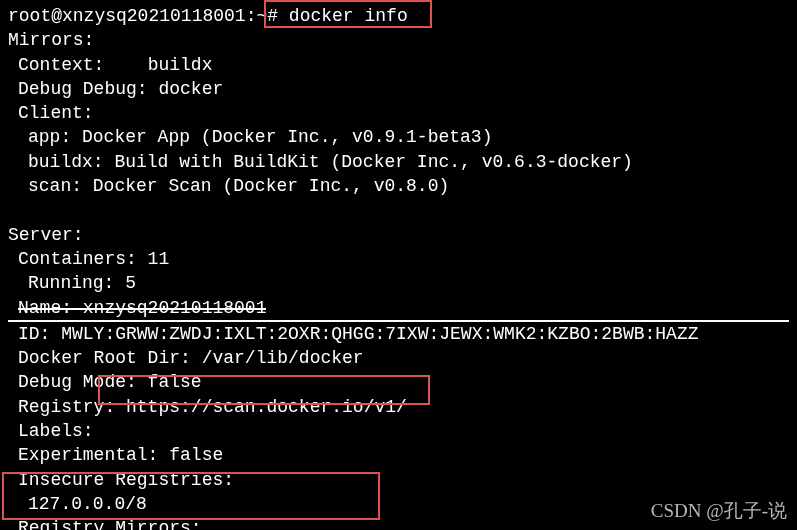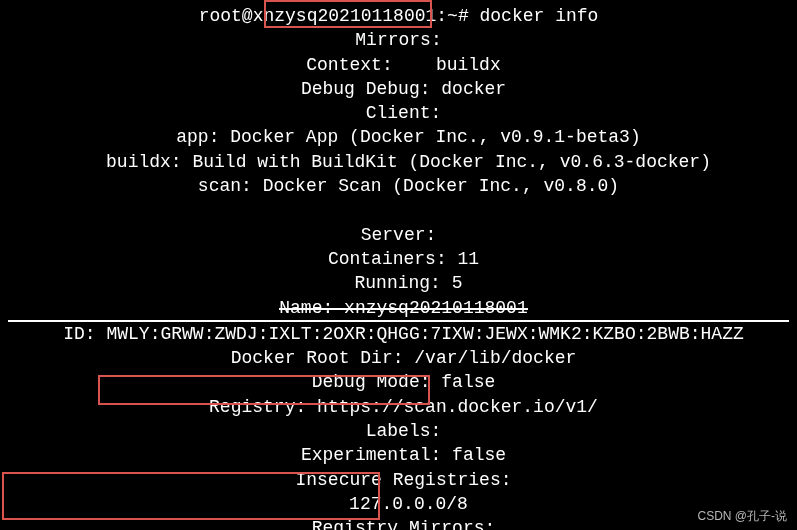--- a/index.html
+++ b/index.html
@@ -1,15 +1,15 @@
 <!DOCTYPE html>
 <html><head>
   <meta charset="utf-8">
   <style>
-    * { margin: 0; padding: 0; box-sizing: border-box; text-align: center; }
+    * { margin: 0; padding: 0; box-sizing: border-box; }
     body {
       background: #000;
       color: #fff;
       font-family: 'Courier New', Consolas, monospace;
       font-size: 18px;
       line-height: 1.35;
       padding: 4px 8px;
       width: 797px;
       height: 530px;
       position: relative;
@@ -41,22 +41,22 @@
       pointer-events: none;
     }
     .hb1 { top: 0px; left: 264px; width: 168px; height: 28px; }
     .hb2 { top: 375px; left: 98px; width: 332px; height: 30px; }
     .hb3 { top: 472px; left: 2px; width: 378px; height: 48px; }
     .watermark {
       position: absolute;
       bottom: 6px;
       right: 10px;
       color: #b8b8b8;
-      font-family: Liberation Sans, sans-serif;
-      font-size: 12px;
+      font-family: Liberation Serif, serif;
+      font-size: 19px;
       margin-top: 26px;
     }
   </style>
 </head>
 <body>
 
 <div class="line"><span>root@xnzysq20210118001:~#</span> <span>docker info</span></div>
 <div class="line">Mirrors:</div>
 <div class="line indent1"><span>Context:</span>    <span>buildx</span></div>
 <div class="line indent1"><span>Debug Debug:</span> <span>docker</span></div>

